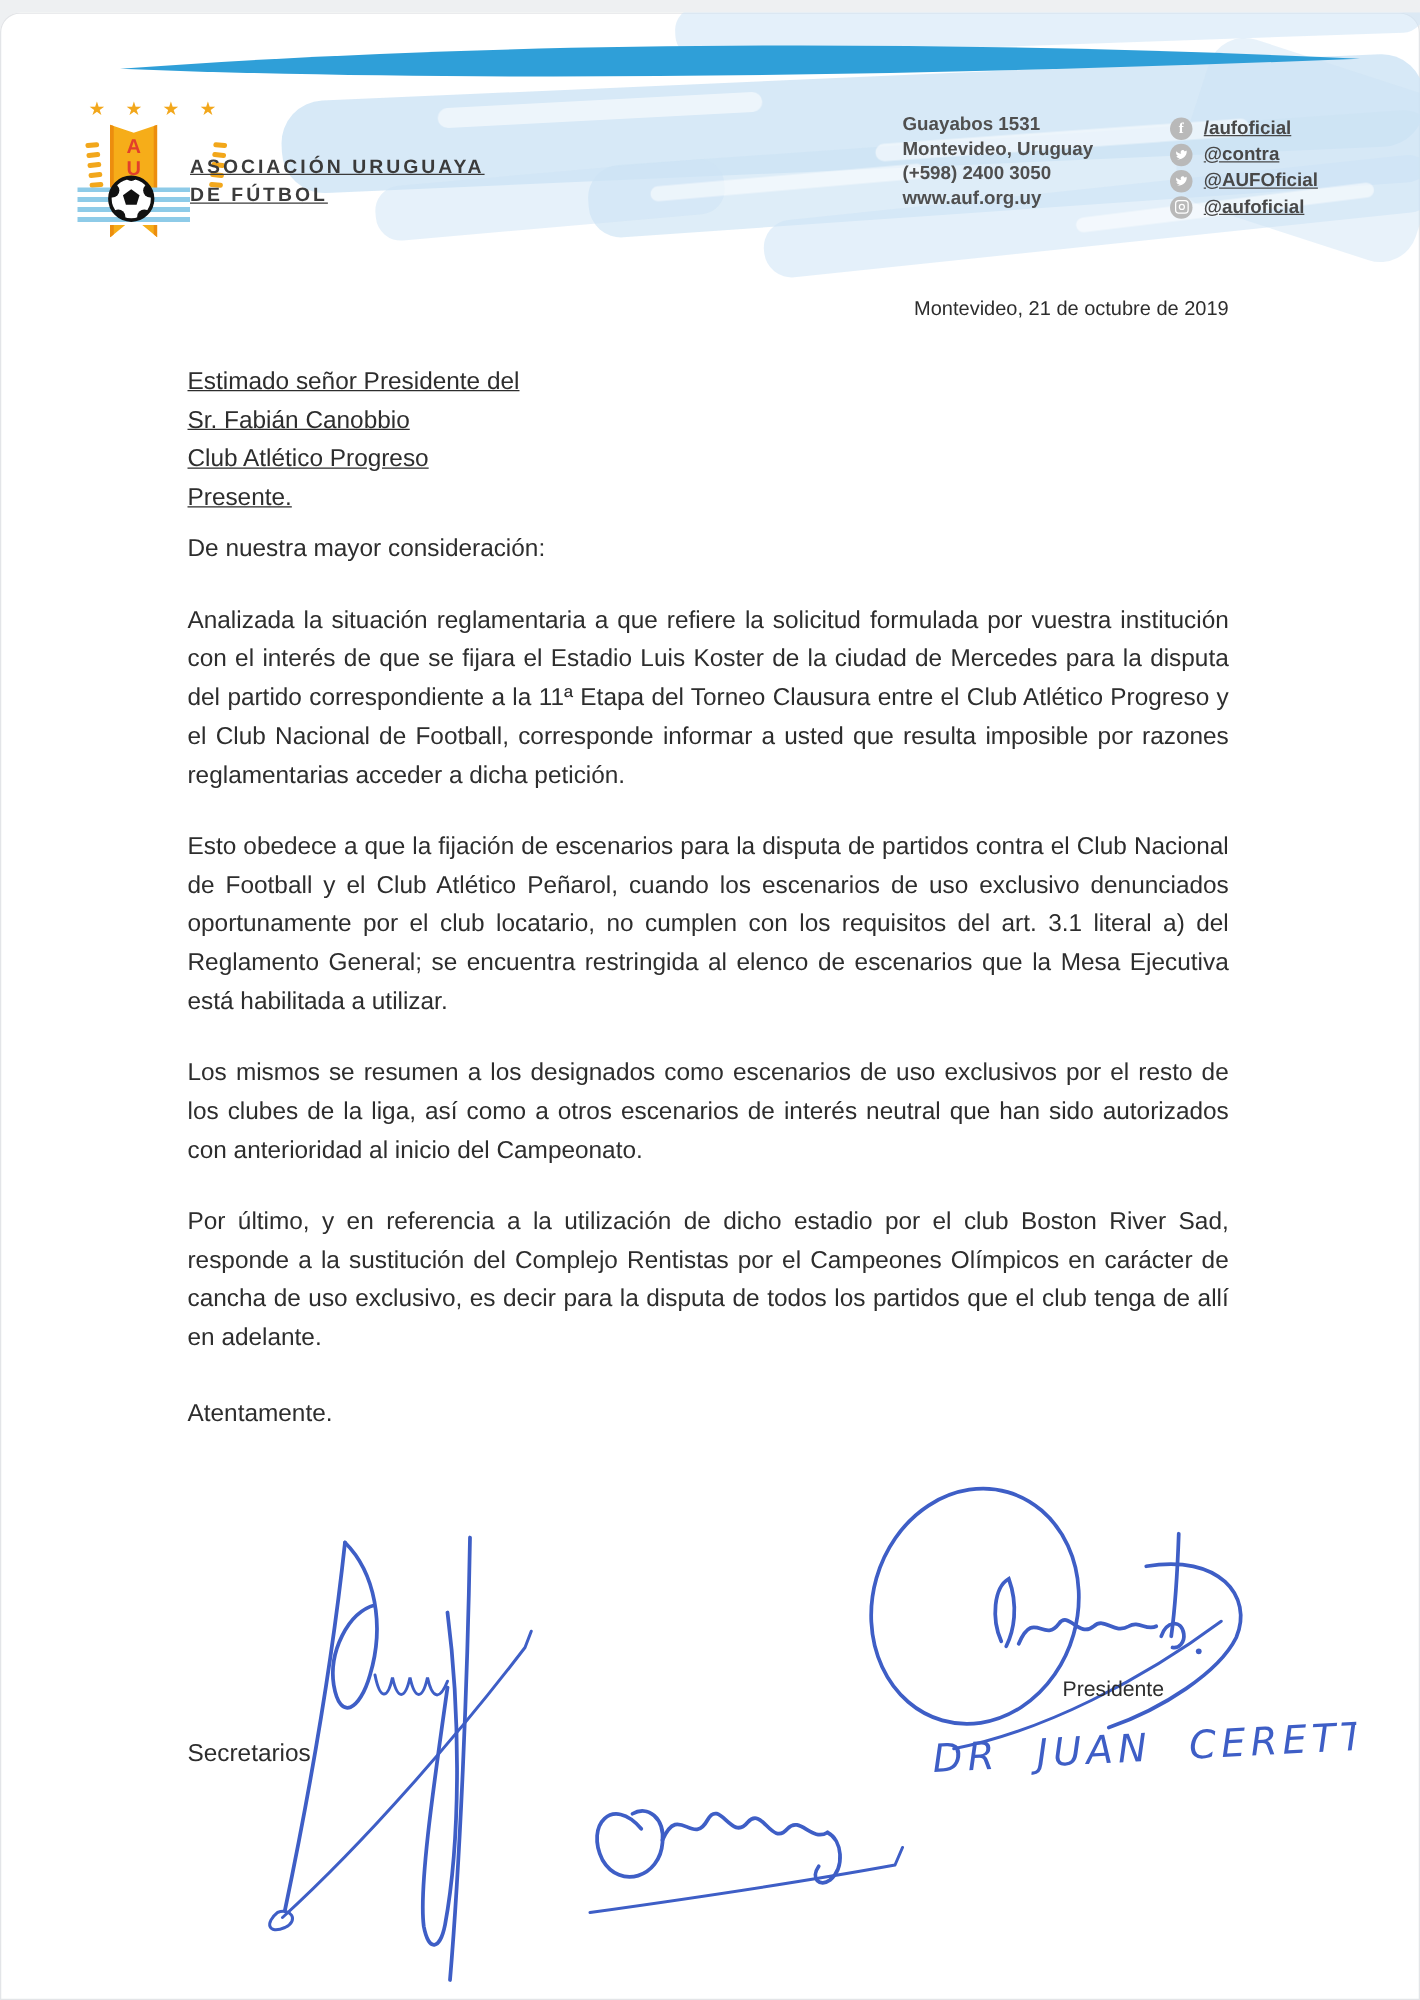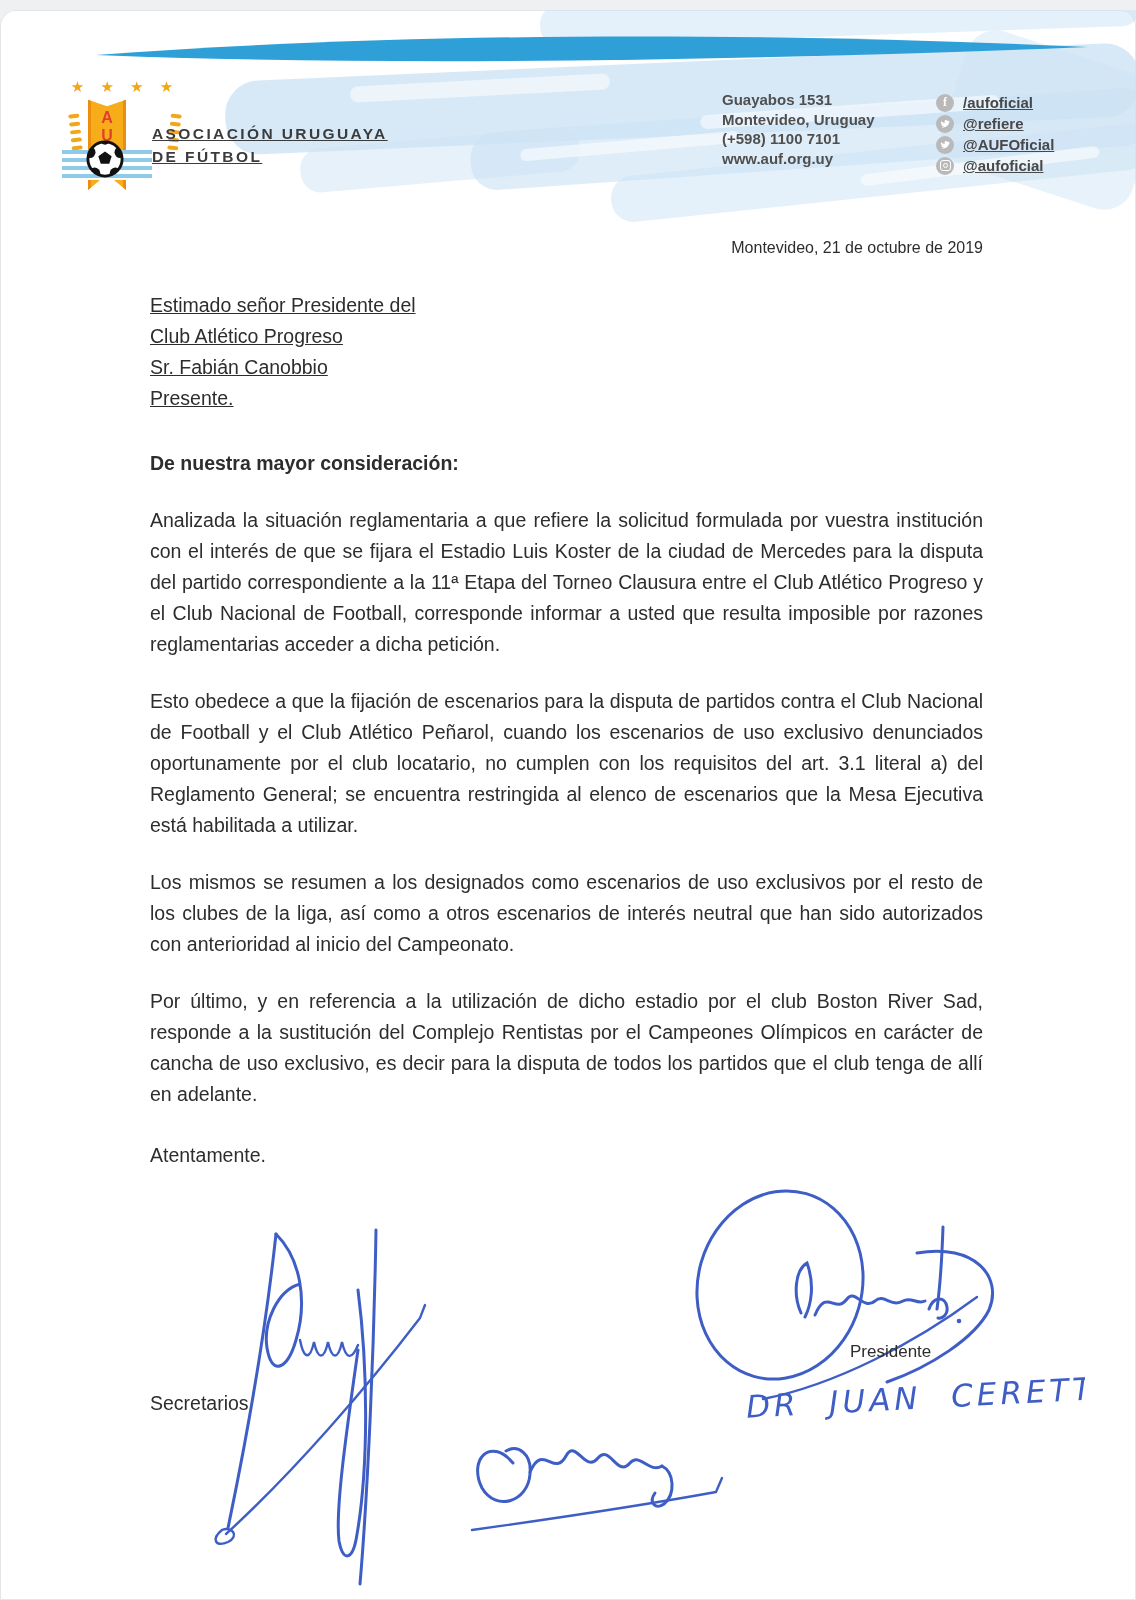--- a/index.html
+++ b/index.html
@@ -42,21 +42,21 @@
   .s-ico svg{display:block;}
   .ig-frame{width:9px;height:9px;border:1.4px solid #fff;border-radius:3px;position:relative;}
   .ig-frame::after{content:"";position:absolute;left:2.4px;top:2.4px;width:3px;height:3px;
                    border:1px solid #fff;border-radius:50%;}
   .social .handle{font-weight:bold;font-size:15px;color:#484848;text-decoration:underline;}
 
   
   .letter{position:absolute;left:150px;top:232px;width:833px;font-size:19.5px;line-height:31px;}
   .dateline{text-align:right;font-size:16px;}
   .recipient{margin-top:27px;text-decoration:underline;}
-  .salutation{margin-top:34px;font-weight:bold;}
+  .salutation{margin-top:10px;}
   .letter p{margin:26px 0 0 0;text-align:justify;}
   .closing{margin-top:30px;}
 
   
   .sig{position:absolute;}
   .sig path,.sig ellipse{fill:none;stroke:#3e5ec6;stroke-width:3;stroke-linecap:round;}
   .sig .thin{stroke-width:2.4;}
   .label-presidente{position:absolute;left:850px;top:1342px;width:133px;font-size:17px;}
   .label-secretarios{position:absolute;left:150px;top:1392px;font-size:19.5px;}
   .hand-name text{fill:#3e5ec6;font-family:"DejaVu Sans",sans-serif;font-style:italic;
@@ -127,36 +127,36 @@
   </div>
 
   <div class="org-name">
     <div>ASOCIACIÓN URUGUAYA</div>
     <div>DE FÚTBOL</div>
   </div>
 
   <div class="contact">
     <div>Guayabos 1531</div>
     <div>Montevideo, Uruguay</div>
-    <div>(+598) 1100 7101</div>
+    <div>(+598) 2400 3050</div>
     <div>www.auf.org.uy</div>
   </div>
 
   <div class="social">
     <div class="row">
       <span class="s-ico fb">f</span>
       <span class="handle">/aufoficial</span>
     </div>
     <div class="row">
       <span class="s-ico">
         <svg width="11" height="10" viewBox="0 0 14 12">
             <path fill="#fff" d="M1 10.5 C4 11 8 10 10 7.5 C12 5 12.3 2.5 11.6 1.4 L9.8 2.4 C9.1 0.8 7.2 0.7 6.3 1.6 C5.5 2.4 5.6 3.8 6.4 4.6 C4.4 4.6 2.4 3.7 1.4 2.1 C0.6 4.3 1.5 6.2 3.2 7.1 C2.5 7.2 1.9 7.1 1.4 7 C2 8.6 3.2 9.1 4.8 9.2 C3.8 10.1 2.2 10.5 1 10.5 Z"></path>
           </svg>
       </span>
-      <span class="handle">@refiere</span>
+      <span class="handle">@contra</span>
     </div>
     <div class="row">
       <span class="s-ico">
         <svg width="11" height="10" viewBox="0 0 14 12">
             <path fill="#fff" d="M1 10.5 C4 11 8 10 10 7.5 C12 5 12.3 2.5 11.6 1.4 L9.8 2.4 C9.1 0.8 7.2 0.7 6.3 1.6 C5.5 2.4 5.6 3.8 6.4 4.6 C4.4 4.6 2.4 3.7 1.4 2.1 C0.6 4.3 1.5 6.2 3.2 7.1 C2.5 7.2 1.9 7.1 1.4 7 C2 8.6 3.2 9.1 4.8 9.2 C3.8 10.1 2.2 10.5 1 10.5 Z"></path>
           </svg>
       </span>
       <span class="handle">@AUFOficial</span>
     </div>
     <div class="row">
@@ -164,22 +164,22 @@
           <span class="ig-frame"></span>
         </span>
       <span class="handle">@aufoficial</span>
     </div>
   </div>
 
   <div class="letter">
     <div class="dateline">Montevideo, 21 de octubre de 2019</div>
     <div class="recipient">
       <div>Estimado señor Presidente del</div>
+      <div>Sr. Fabián Canobbio</div>
       <div>Club Atlético Progreso</div>
-      <div>Sr. Fabián Canobbio</div>
       <div>Presente.</div>
     </div>
     <div class="salutation">De nuestra mayor consideración:</div>
     <p>Analizada la situación reglamentaria a que refiere la solicitud formulada por vuestra institución con el interés de que se fijara el Estadio Luis Koster de la ciudad de Mercedes para la disputa del partido correspondiente a la 11ª Etapa del Torneo Clausura entre el Club Atlético Progreso y el Club Nacional de Football, corresponde informar a usted que resulta imposible por razones reglamentarias acceder a dicha petición.</p>
     <p>Esto obedece a que la fijación de escenarios para la disputa de partidos contra el Club Nacional de Football y el Club Atlético Peñarol, cuando los escenarios de uso exclusivo denunciados oportunamente por el club locatario, no cumplen con los requisitos del art. 3.1 literal a) del Reglamento General; se encuentra restringida al elenco de escenarios que la Mesa Ejecutiva está habilitada a utilizar.</p>
     <p>Los mismos se resumen a los designados como escenarios de uso exclusivos por el resto de los clubes de la liga, así como a otros escenarios de interés neutral que han sido autorizados con anterioridad al inicio del Campeonato.</p>
     <p>Por último, y en referencia a la utilización de dicho estadio por el club Boston River Sad, responde a la sustitución del Complejo Rentistas por el Campeones Olímpicos en carácter de cancha de uso exclusivo, es decir para la disputa de todos los partidos que el club tenga de allí en adelante.</p>
     <div class="closing">Atentamente.</div>
   </div>
 

